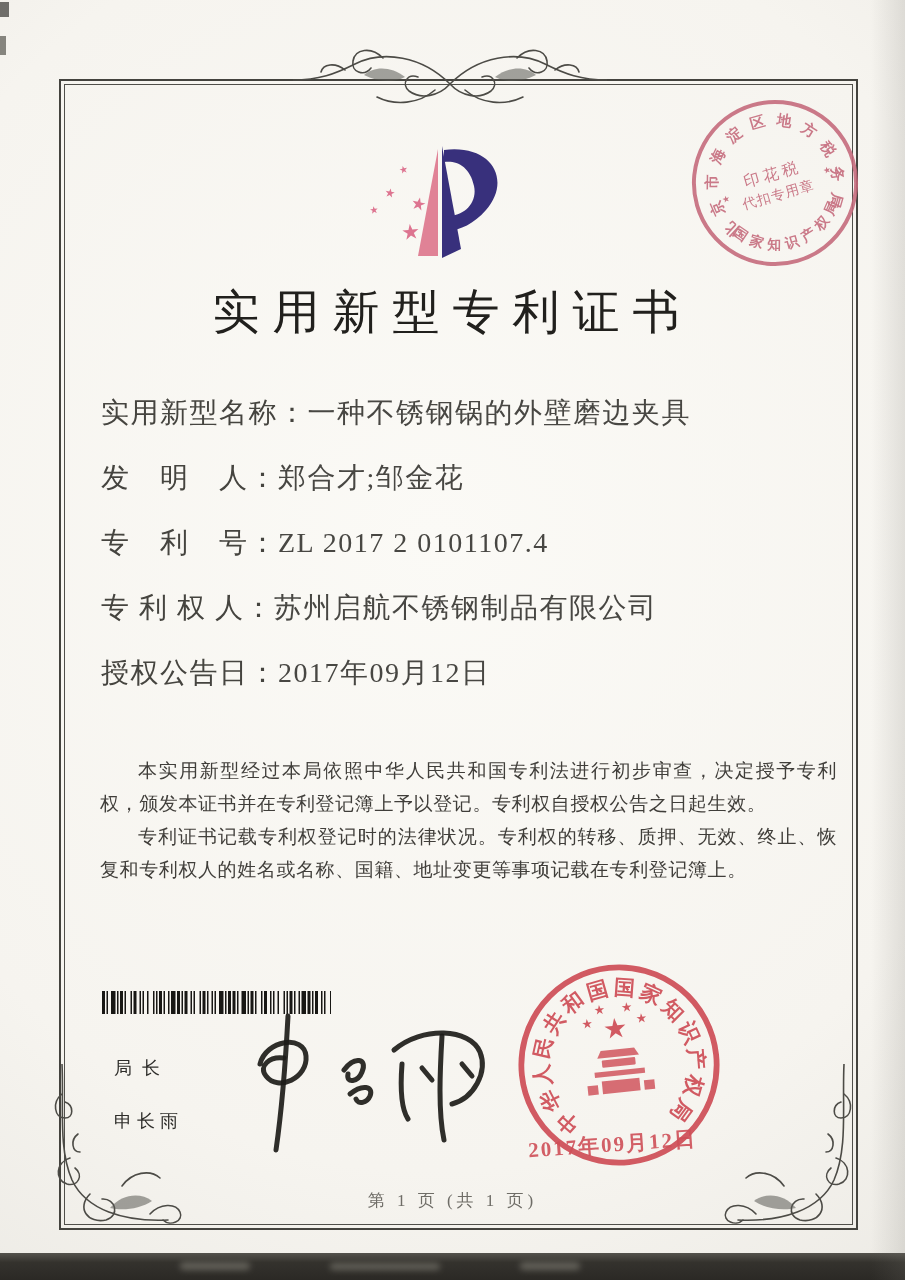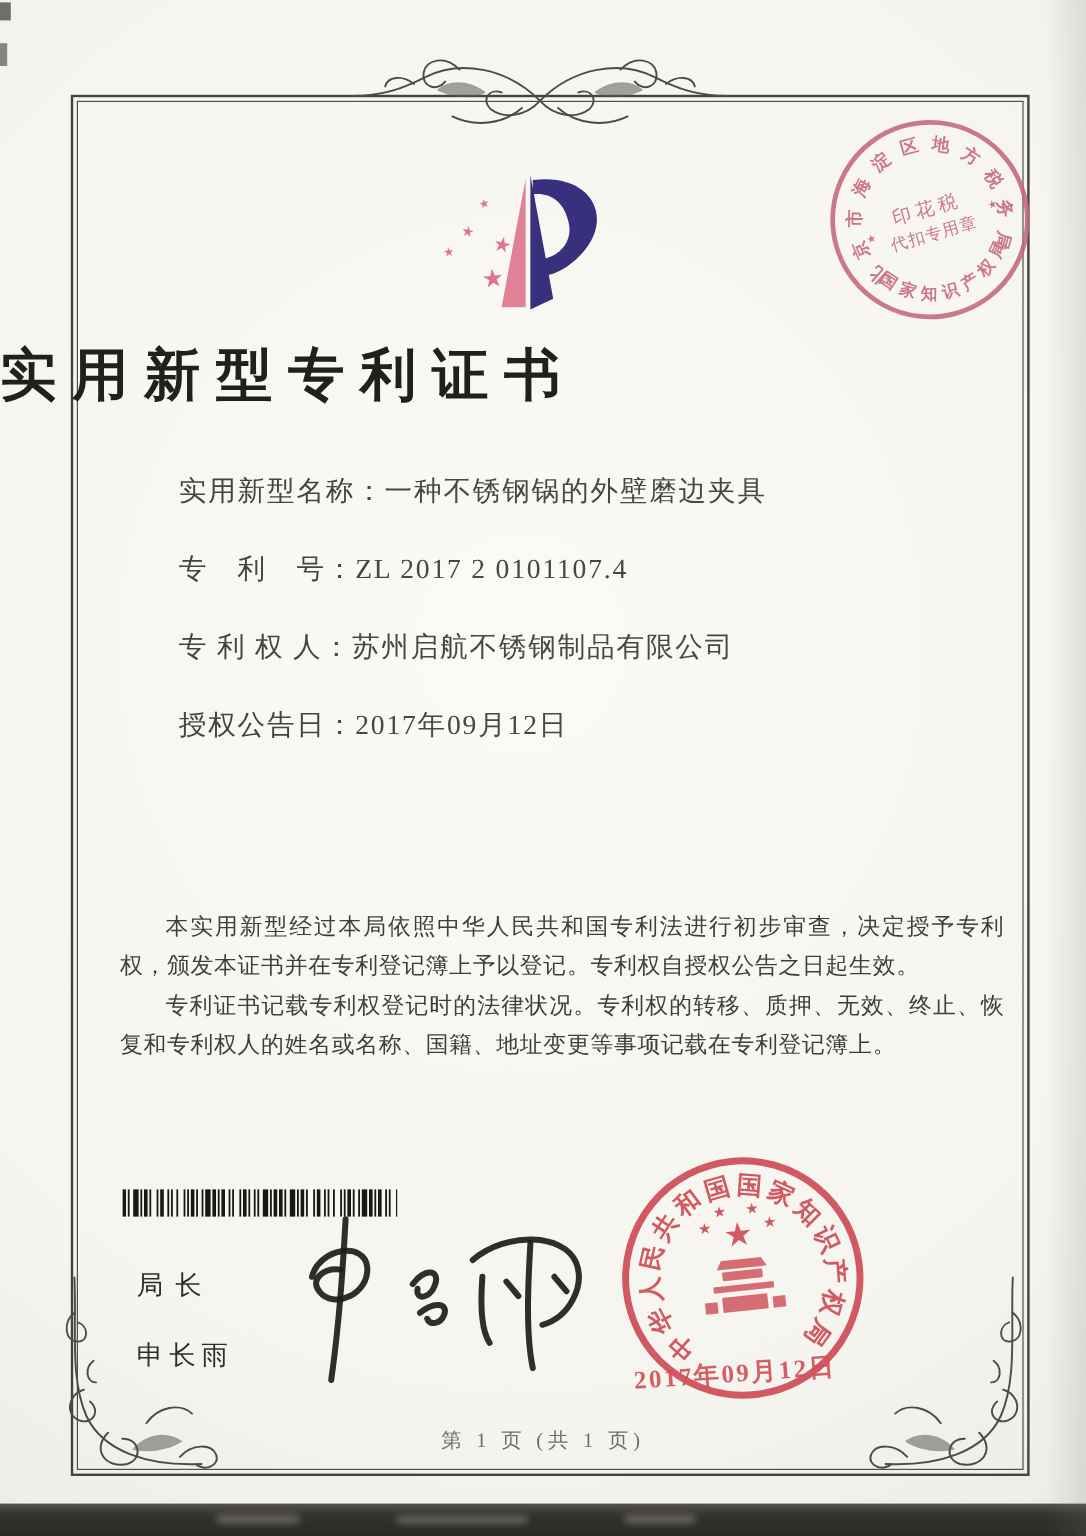--- a/index.html
+++ b/index.html
@@ -15,34 +15,34 @@
   .frame{position:absolute;left:59px;top:79px;width:795px;height:1147px;border:2.5px solid #44433e;}
   .frame-inner{position:absolute;inset:3px;border:1px solid #504f4a;}
   .orn{position:absolute;stroke:#4c4b46;fill:none;stroke-width:1.6;stroke-linecap:round;}
   .orn-top{left:293px;top:36px;width:314px;height:92px;}
   .orn-bl{left:48px;top:1064px;width:164px;height:172px;}
   .orn-br{left:694px;top:1064px;width:164px;height:172px;transform:scaleX(-1);}
   .orn .leaf{fill:#5a5953;stroke:none;opacity:.55;}
   
   .cert-number{position:absolute;left:100px;top:146px;font-size:21px;letter-spacing:4px;color:#51504b;}
   .logo{position:absolute;left:360px;top:144px;width:182px;height:128px;}
-  .title{position:absolute;left:0;right:0;top:281px;text-align:left;
-         font-size:47px;font-weight:700;letter-spacing:13px;color:#21201d;}
+  .title{position:absolute;left:0;right:0;top:281px;text-align:center;
+         font-size:47px;font-weight:400;letter-spacing:13px;color:#21201d;}
   
   .fields{position:absolute;left:101px;top:394px;}
-  .field-row{height:28px;margin-bottom:37px;font-size:23px;color:#484743;
-             letter-spacing:1.5px;white-space:nowrap;margin-left:48px;}
+  .field-row{height:28px;margin-bottom:37px;font-size:28px;color:#484743;
+             letter-spacing:1.5px;white-space:nowrap;}
   .f-label{color:#45443f;}
   
   .paras{position:absolute;left:100px;top:756px;width:737px;font-size:19px;
-         line-height:33px;color:#403e3a;text-align:justify;letter-spacing:.6px;}
+         line-height:33px;color:#403e3a;text-align:justify;letter-spacing:.6px;font-family:Liberation Mono, monospace;}
   .paras p{margin:0;text-indent:2em;}
   
   .barcode{position:absolute;left:102px;top:991px;width:232px;height:23px;}
-  .director{position:absolute;left:114px;top:1056px;font-size:22px;color:#2e2d2a;}
+  .director{position:absolute;left:114px;top:1056px;font-size:18px;color:#2e2d2a;}
   .director-title{letter-spacing:10px;margin-bottom:15px;}
   .director-name{letter-spacing:5px;margin-top:29px;}
   .signature{position:absolute;left:226px;top:1006px;width:274px;height:152px;}
   .signature path{stroke:#1d1c19;stroke-width:5;fill:none;stroke-linecap:round;stroke-linejoin:round;opacity:.92;}
   .main-seal{position:absolute;left:514px;top:960px;width:210px;height:210px;transform:rotate(-6deg);opacity:.93;}
   .seal-date{position:absolute;left:528px;top:1129px;width:210px;font-size:21px;font-weight:600;
              letter-spacing:2px;transform:rotate(-4deg);opacity:.9;}
   .tax-seal{position:absolute;left:686px;top:94px;width:178px;height:178px;transform:rotate(-16deg);opacity:.88;}
   .footer{position:absolute;left:0;right:0;top:1189px;text-align:center;font-size:17px;
           letter-spacing:4px;color:#6f6d67;}
@@ -105,20 +105,23 @@
     <path id="p-left" d="M78,5 L58,112 L78,112 Z" fill="#e08296"></path>
     <path id="p-right" d="M82,2 L82,114 L101,105 Z" fill="#38307c"></path>
     <path id="p-bowl" d="M84,6 C132,0 152,36 126,66 C112,82 96,88 84,86 L84,72 C102,74 118,60 114,42 C110,22 96,16 84,18 Z" fill="#38307c"></path>
   </svg>
 
   <div class="title">实用新型专利证书</div>
 
   <div class="fields">
     <div class="field-row">
       <span class="f-label">实用新型名称：</span><span class="f-value">一种不锈钢锅的外壁磨边夹具</span>
+    </div>
+    <div class="field-row">
+      <span class="f-label">发　明　人：</span><span class="f-value">郑合才;邹金花</span>
     </div>
     <div class="field-row">
       <span class="f-label">专　利　号：</span><span class="f-value">ZL 2017 2 0101107.4</span>
     </div>
     <div class="field-row">
       <span class="f-label">专 利 权 人：</span><span class="f-value">苏州启航不锈钢制品有限公司</span>
     </div>
     <div class="field-row">
       <span class="f-label">授权公告日：</span><span class="f-value">2017年09月12日</span>
     </div>

